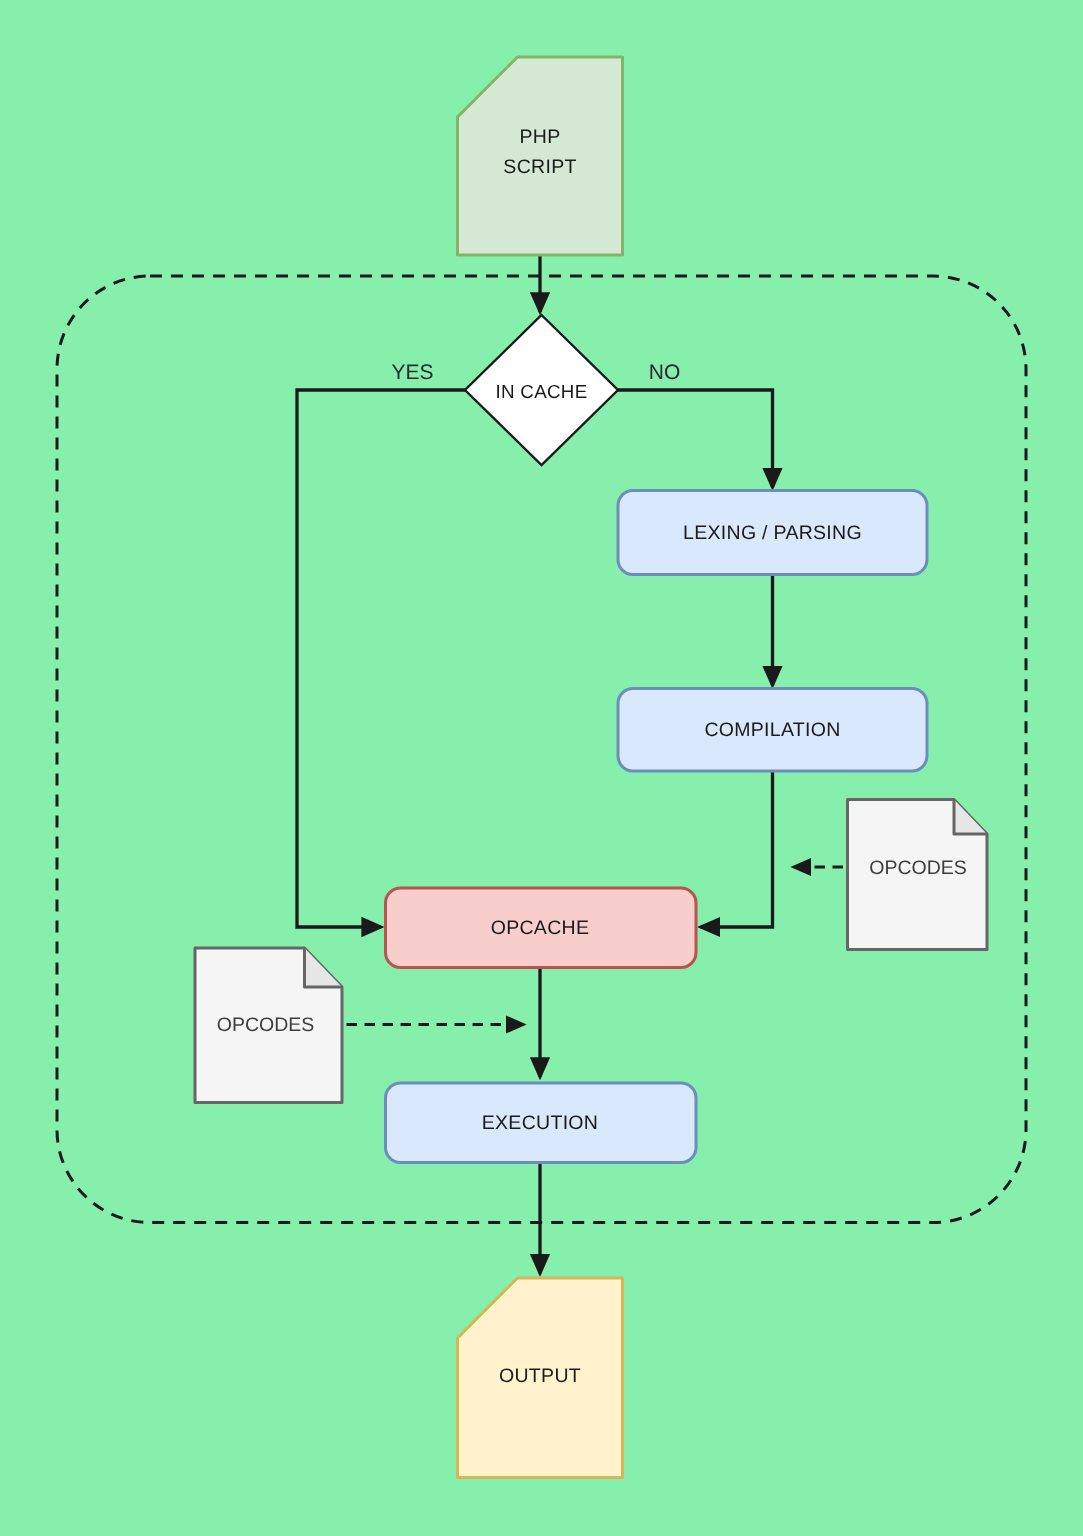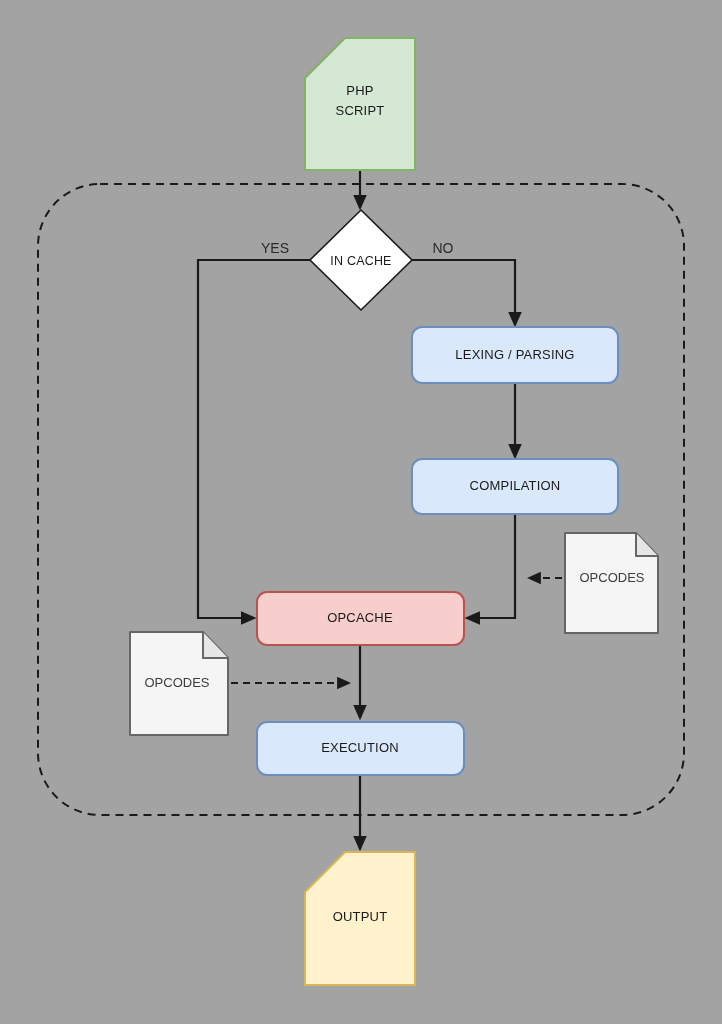--- a/index.html
+++ b/index.html
@@ -7,21 +7,21 @@
     padding: 0;
     background: #ffffff;
   }
   body {
     font-family: "Liberation Sans", sans-serif;
   }
   #stage {
     position: relative;
     width: 722px;
     height: 1024px;
-    background: #a3a3a3;
+    background: #86efac;
     overflow: hidden;
   }
   #diagram-svg {
     position: absolute;
     left: 0;
     top: 0;
     width: 722px;
     height: 1024px;
   }
   .node-label {

